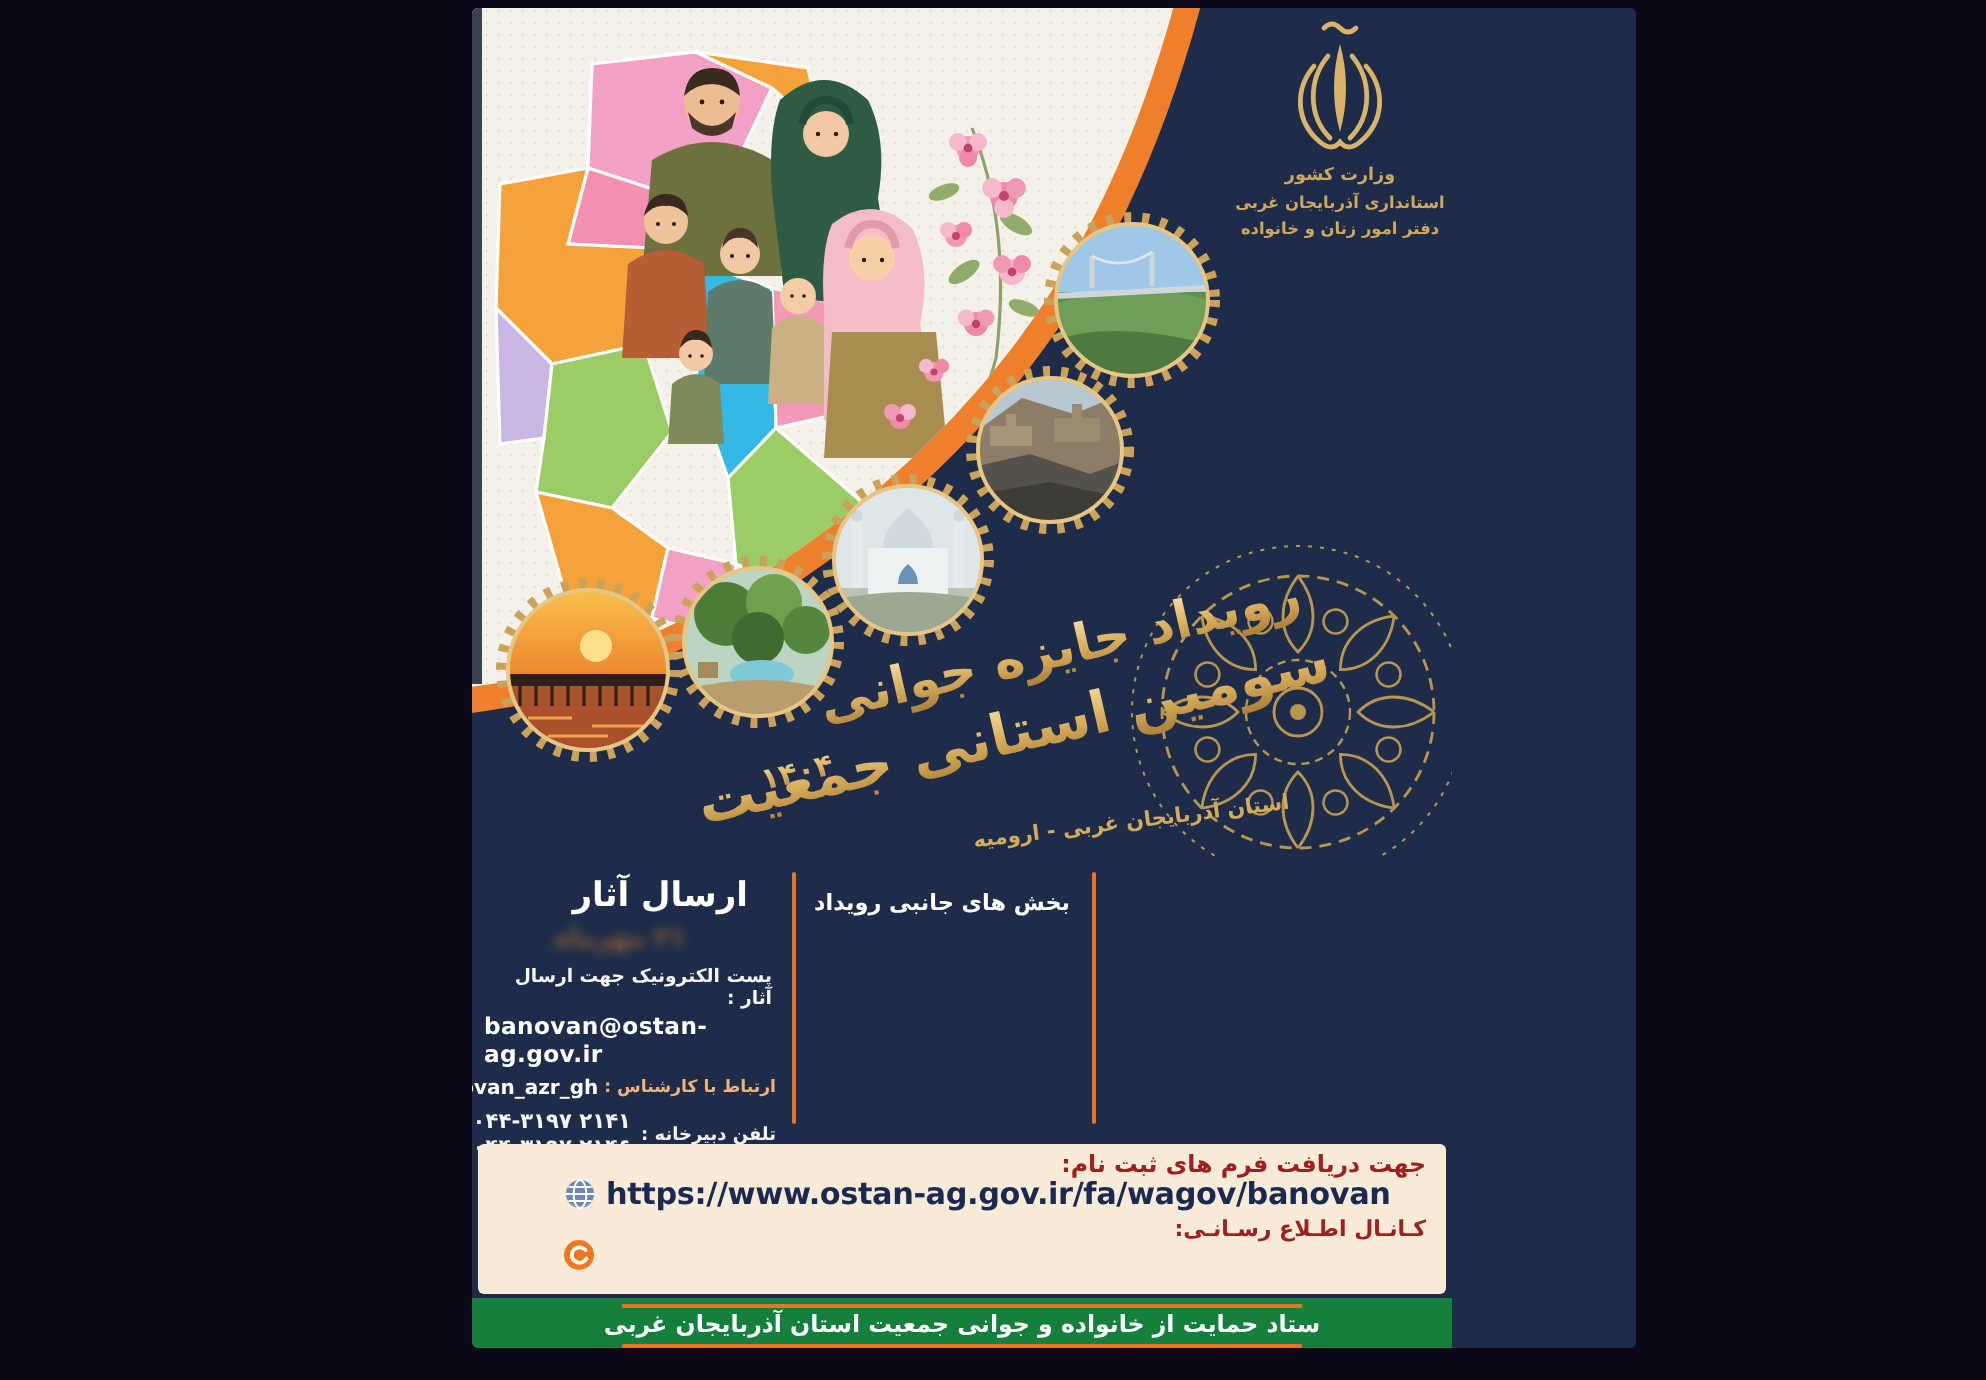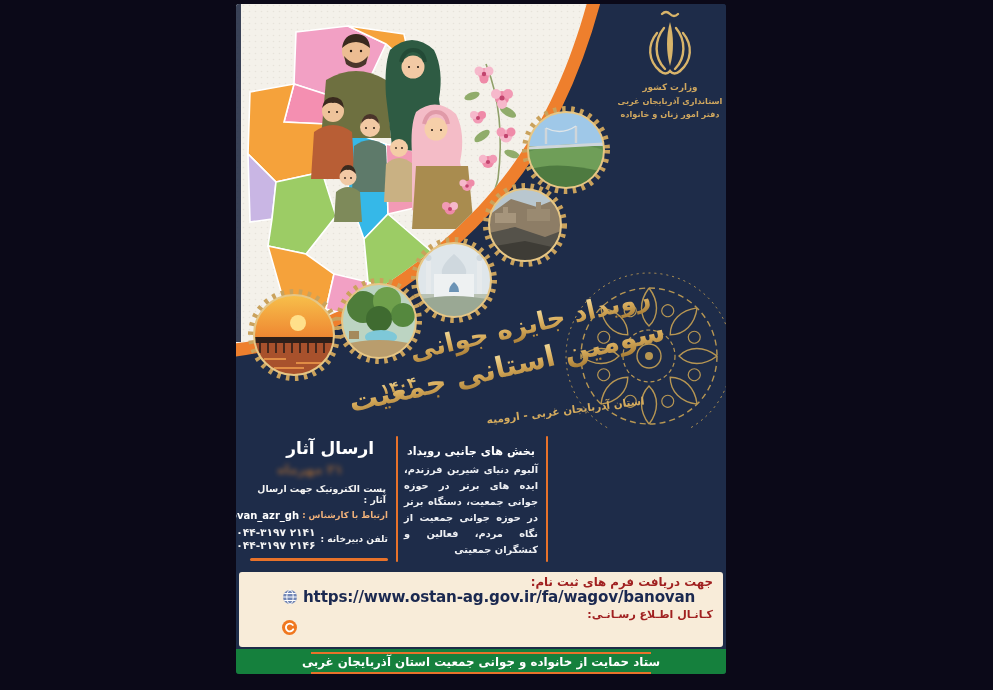--- a/index.html
+++ b/index.html
@@ -1,18 +1,18 @@
 <!DOCTYPE html>
 <html lang="fa"><head>
 <meta charset="utf-8">
 <style>
   html,body{margin:0;padding:0;background:#000;}
   .canvas{position:relative;width:993px;height:690px;background:#0b0918;overflow:hidden;
           font-family:"DejaVu Sans",sans-serif;}
-  .poster{position:absolute;left:236px;top:4px;width:490px;height:670px;background:#1e2c49;
+  .poster{position:absolute;left:236px;top:4px;width:582px;height:670px;background:#1e2c49;
           border-radius:3px;overflow:hidden;}
   .hero{position:absolute;left:0;top:0;}
 
   
   .sections{position:absolute;left:0;top:425px;width:490px;height:143px;direction:rtl;}
   .vdiv{position:absolute;top:7px;height:126px;width:2.5px;background:#e8722a;border-radius:2px;}
   .vdiv.d1{right:178px;}
   .vdiv.d2{right:328px;}
   .col{position:absolute;top:0;color:#f4f4f4;}
   .col-main{right:8px;width:164px;}
@@ -354,27 +354,27 @@
       <text x="330" y="410" text-anchor="middle" font-size="10.5" font-weight="bold" fill="#d4ab5e" transform="rotate(-7 330 410)">استان آذربایجان غربی - ارومیه</text>
     </svg>
 
     <div class="sections">
       <div class="vdiv d1"></div>
       <div class="vdiv d2"></div>
 
 
       <div class="col col-side">
         <div class="col-heading">بخش های جانبی رویداد</div>
-        <div class="col-body">آلبوم دنیای شیرین فرزندم، ایده های برتر در حوزه جوانی جمعیت، دستگاه برتر در حوزه جوانی جمعیت از نگاه مردم، فعالین و کنشگران جمعیتی</div>
       </div>
 
       <div class="col col-sub">
         <div class="sub-title">ارسال آثار</div>
         <div class="blur-date">۲۱ مهرماه</div>
         <div class="email-label">پست الکترونیک جهت ارسال آثار :</div>
+        <div class="email">banovan@ostan-ag.gov.ir</div>
         <div class="expert-row">
           <span class="expert-label">ارتباط با کارشناس :</span>
           <span class="expert-handle">@Banovan_azr_gh</span>
           <svg width="12" height="12" viewBox="0 0 12 12">
             <rect x="0" y="0" width="12" height="12" rx="3" fill="#f07820"></rect>
             <path d="M8.6,4 A3.1,3.1 0 1 0 9,7.4" fill="none" stroke="#fff" stroke-width="1.5" stroke-linecap="round"></path>
           </svg>
         </div>
         <div class="phone-row">
           <span class="phone-label">تلفن دبیرخانه :</span>

